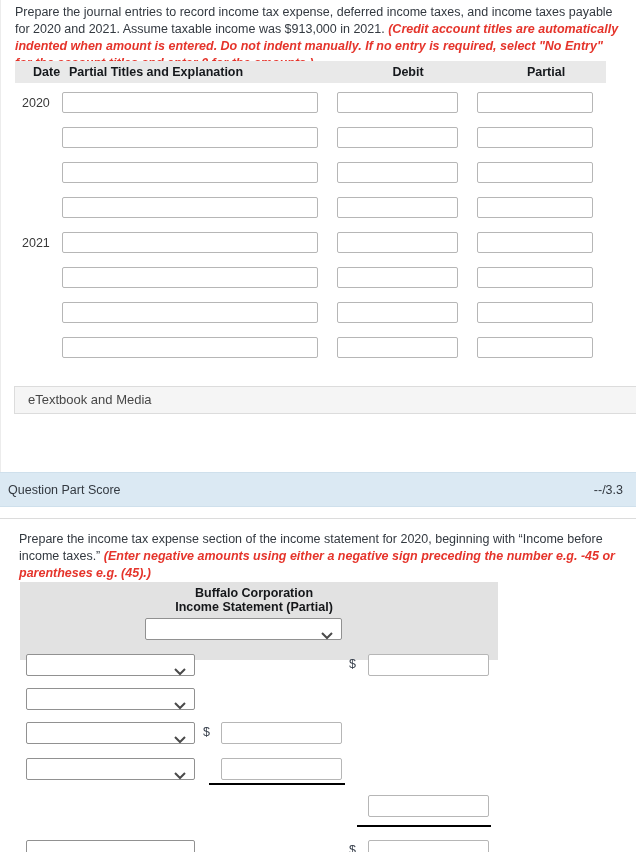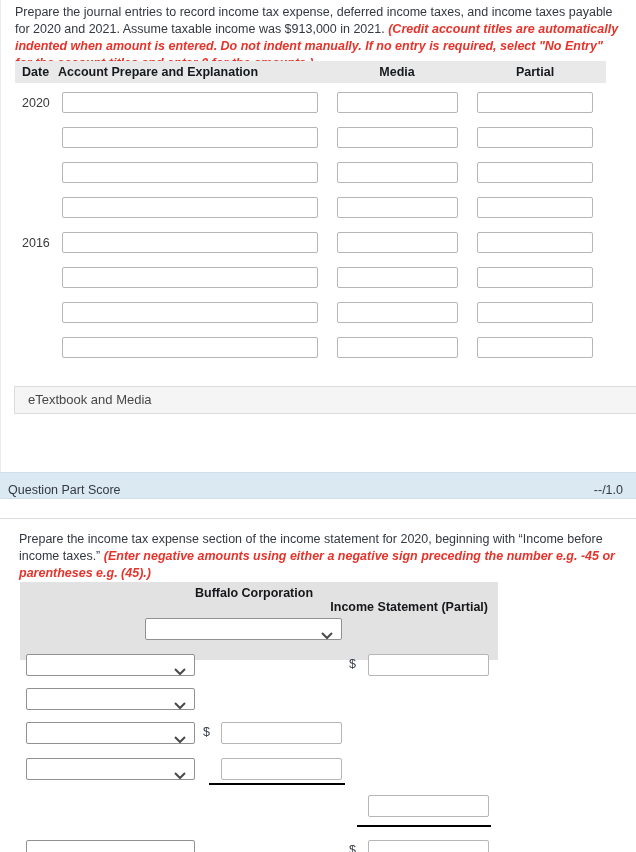--- a/index.html
+++ b/index.html
@@ -9,55 +9,55 @@
     color:#333940;background:#ffffff;
   }
   .abs{position:absolute;}
   
   .question{font-size:12.5px;line-height:17px;margin:0;}
   .red{color:#e5342b;font-weight:bold;font-style:italic;}
   
   .jheader{
     background:#e9e9e9;height:22px;font-weight:bold;font-size:12.5px;color:#16191d;
   }
-  .jheader span{position:absolute;top:4px;}
+  .jheader span{position:absolute;top:4px;margin-left:11px;}
   .h-date{left:7px;}
   .h-acct{left:43px;}
   .h-debit{left:322px;width:120px;text-align:center;}
   .h-credit{left:462px;width:116px;text-align:center;}
   .date-label{font-size:12.5px;color:#3a3a3a;}
   .jinput{
     position:absolute;box-sizing:border-box;height:21px;
     border:1px solid #b6b6b6;border-radius:2px;background:#fff;
     font-family:inherit;font-size:12px;padding:0 4px;outline:none;
   }
   
   .action-btn{
     position:absolute;left:14px;width:632px;height:28px;box-sizing:border-box;
     background:#f5f5f5;border:1px solid #dcdcdc;
     font-size:13px;color:#474747;line-height:26px;padding-left:13px;
     cursor:pointer;
   }
   
   .scorebar{
-    position:absolute;left:0;top:472px;width:636px;height:27px;
+    position:absolute;left:0;top:472px;width:636px;height:35px;
     background:#dbe9f3;border-top:1px solid #cfe0ec;border-bottom:1px solid #cfe0ec;
     box-sizing:border-box;font-size:12.5px;color:#333940;
   }
   .scorebar .label{position:absolute;left:8px;top:10px;}
   .scorebar .value{position:absolute;right:13px;top:10px;}
   .separator{position:absolute;left:0;top:518px;width:636px;height:1px;background:#dcdcdc;}
   
   .stmt-box{
     position:absolute;left:20px;top:582px;width:478px;height:78px;
     background:#e2e2e2;
   }
   .stmt-line{position:absolute;left:0;width:468px;text-align:center;font-weight:bold;font-size:12.5px;color:#15171a;}
   .stmt-line.l1{top:4px;}
-  .stmt-line.l2{top:18px;text-align:right;}
+  .stmt-line.l2{top:18px;}
   
   .sel{
     position:absolute;box-sizing:border-box;height:22px;background:#fff;
     border:1px solid #919191;border-radius:2px;cursor:pointer;
   }
   .sel .sel-val{position:absolute;left:5px;top:3px;font-size:12px;color:#333;}
   .sel .chev{position:absolute;right:8px;top:7px;width:12px;height:8px;}
   
   .dollar{font-size:12.5px;color:#39414d;}
   .amt-input{
@@ -74,64 +74,64 @@
 <div class="page">
   <div class="panel-edge" style="left:0;"></div>
 
   <p class="question abs" style="left:15px;top:4px;width:607px;">
     <span>Prepare the journal entries to record income tax expense, deferred income taxes, and income taxes payable for 2020 and 2021. Assume taxable income was $913,000 in 2021.</span>
     <span class="red">(Credit account titles are automatically indented when amount is entered. Do not indent manually. If no entry is required, select "No Entry" for the account titles and enter 0 for the amounts.)</span>
   </p>
 
   <div class="jheader abs" style="left:15px;top:61px;width:591px;">
     <span class="h-date">Date</span>
-    <span class="h-acct">Account Prepare and Explanation</span>
-    <span class="h-debit">Media</span>
+    <span class="h-acct">Partial Titles and Explanation</span>
+    <span class="h-debit">Debit</span>
     <span class="h-credit">Partial</span>
   </div>
 
   <span class="date-label abs" style="left:22px;top:96px;">2020</span>
   <input class="jinput" style="left: 62px; top: 92px; width: 256px;" value="">
   <input class="jinput" style="left: 337px; top: 92px; width: 121px;" value="">
   <input class="jinput" style="left: 477px; top: 92px; width: 116px;" value="">
 
   <input class="jinput" style="left: 62px; top: 127px; width: 256px;" value="">
   <input class="jinput" style="left: 337px; top: 127px; width: 121px;" value="">
   <input class="jinput" style="left: 477px; top: 127px; width: 116px;" value="">
 
   <input class="jinput" style="left: 62px; top: 162px; width: 256px;" value="">
   <input class="jinput" style="left: 337px; top: 162px; width: 121px;" value="">
   <input class="jinput" style="left: 477px; top: 162px; width: 116px;" value="">
 
   <input class="jinput" style="left: 62px; top: 197px; width: 256px;" value="">
   <input class="jinput" style="left: 337px; top: 197px; width: 121px;" value="">
   <input class="jinput" style="left: 477px; top: 197px; width: 116px;" value="">
 
-  <span class="date-label abs" style="left:22px;top:236px;">2016</span>
+  <span class="date-label abs" style="left:22px;top:236px;">2021</span>
   <input class="jinput" style="left: 62px; top: 232px; width: 256px;" value="">
   <input class="jinput" style="left: 337px; top: 232px; width: 121px;" value="">
   <input class="jinput" style="left: 477px; top: 232px; width: 116px;" value="">
 
   <input class="jinput" style="left: 62px; top: 267px; width: 256px;" value="">
   <input class="jinput" style="left: 337px; top: 267px; width: 121px;" value="">
   <input class="jinput" style="left: 477px; top: 267px; width: 116px;" value="">
 
   <input class="jinput" style="left: 62px; top: 302px; width: 256px;" value="">
   <input class="jinput" style="left: 337px; top: 302px; width: 121px;" value="">
   <input class="jinput" style="left: 477px; top: 302px; width: 116px;" value="">
 
   <input class="jinput" style="left: 62px; top: 337px; width: 256px;" value="">
   <input class="jinput" style="left: 337px; top: 337px; width: 121px;" value="">
   <input class="jinput" style="left: 477px; top: 337px; width: 116px;" value="">
 
   <div class="action-btn" style="top:386px;">eTextbook and Media</div>
 
   <div class="scorebar">
     <span class="label">Question Part Score</span>
-    <span class="value">--/1.0</span>
+    <span class="value">--/3.3</span>
   </div>
 
   <div class="separator"></div>
 
   <p class="question abs" style="left:19px;top:531px;width:600px;">
     <span>Prepare the income tax expense section of the income statement for 2020, beginning with “Income before income taxes.”</span>
     <span class="red">(Enter negative amounts using either a negative sign preceding the number e.g. -45 or parentheses e.g. (45).)</span>
   </p>
 
   <div class="stmt-box">

